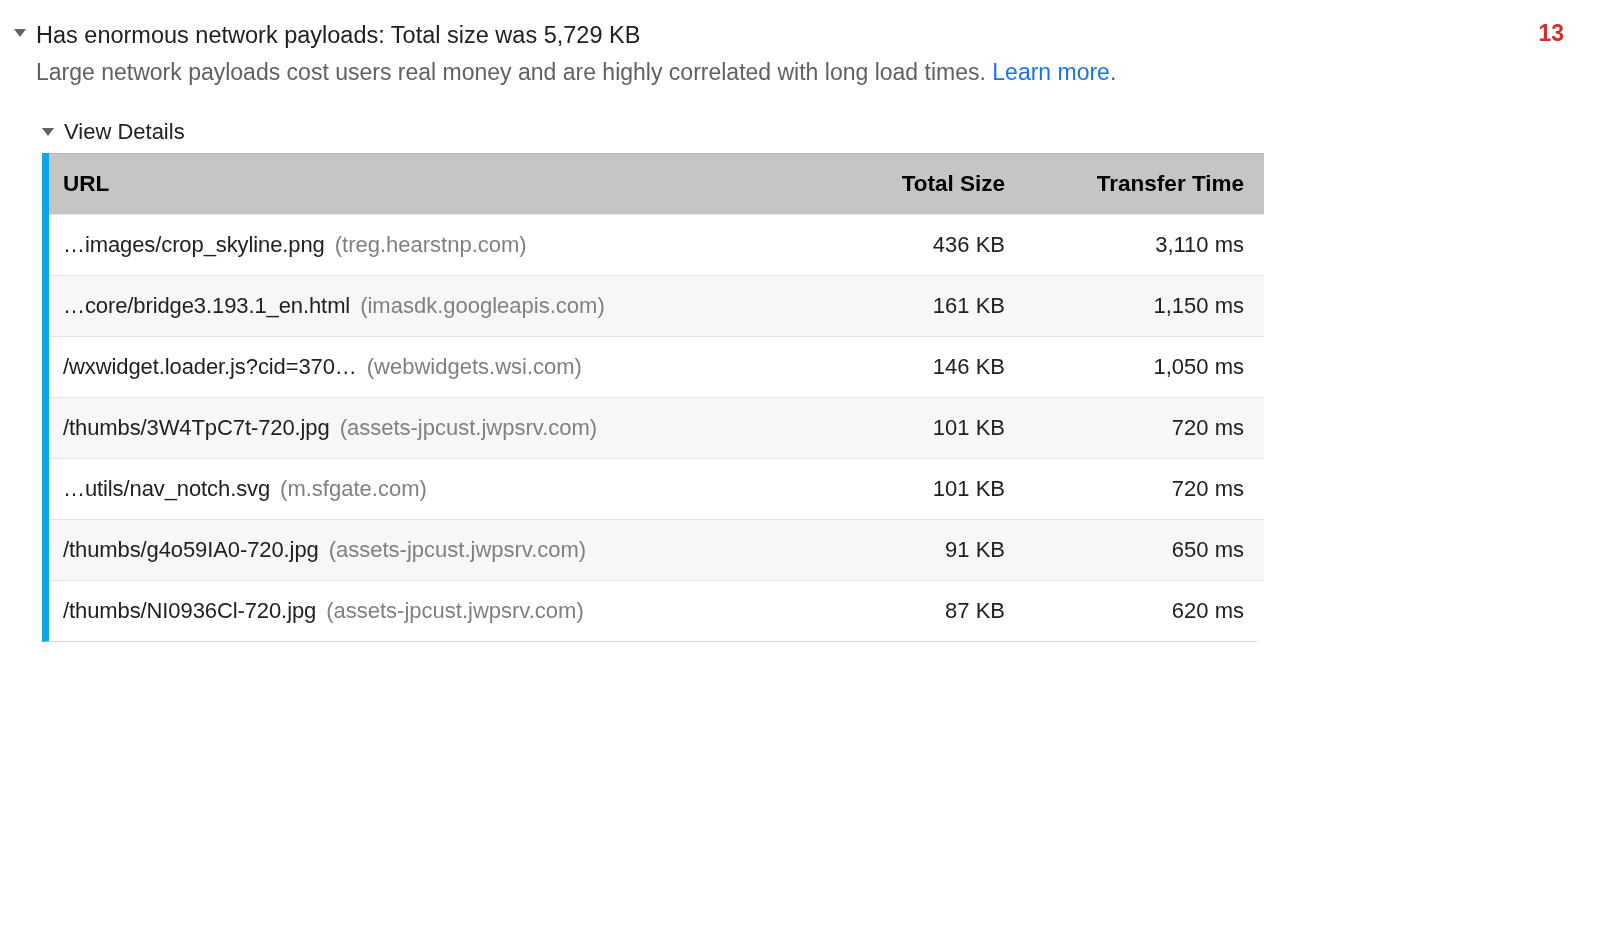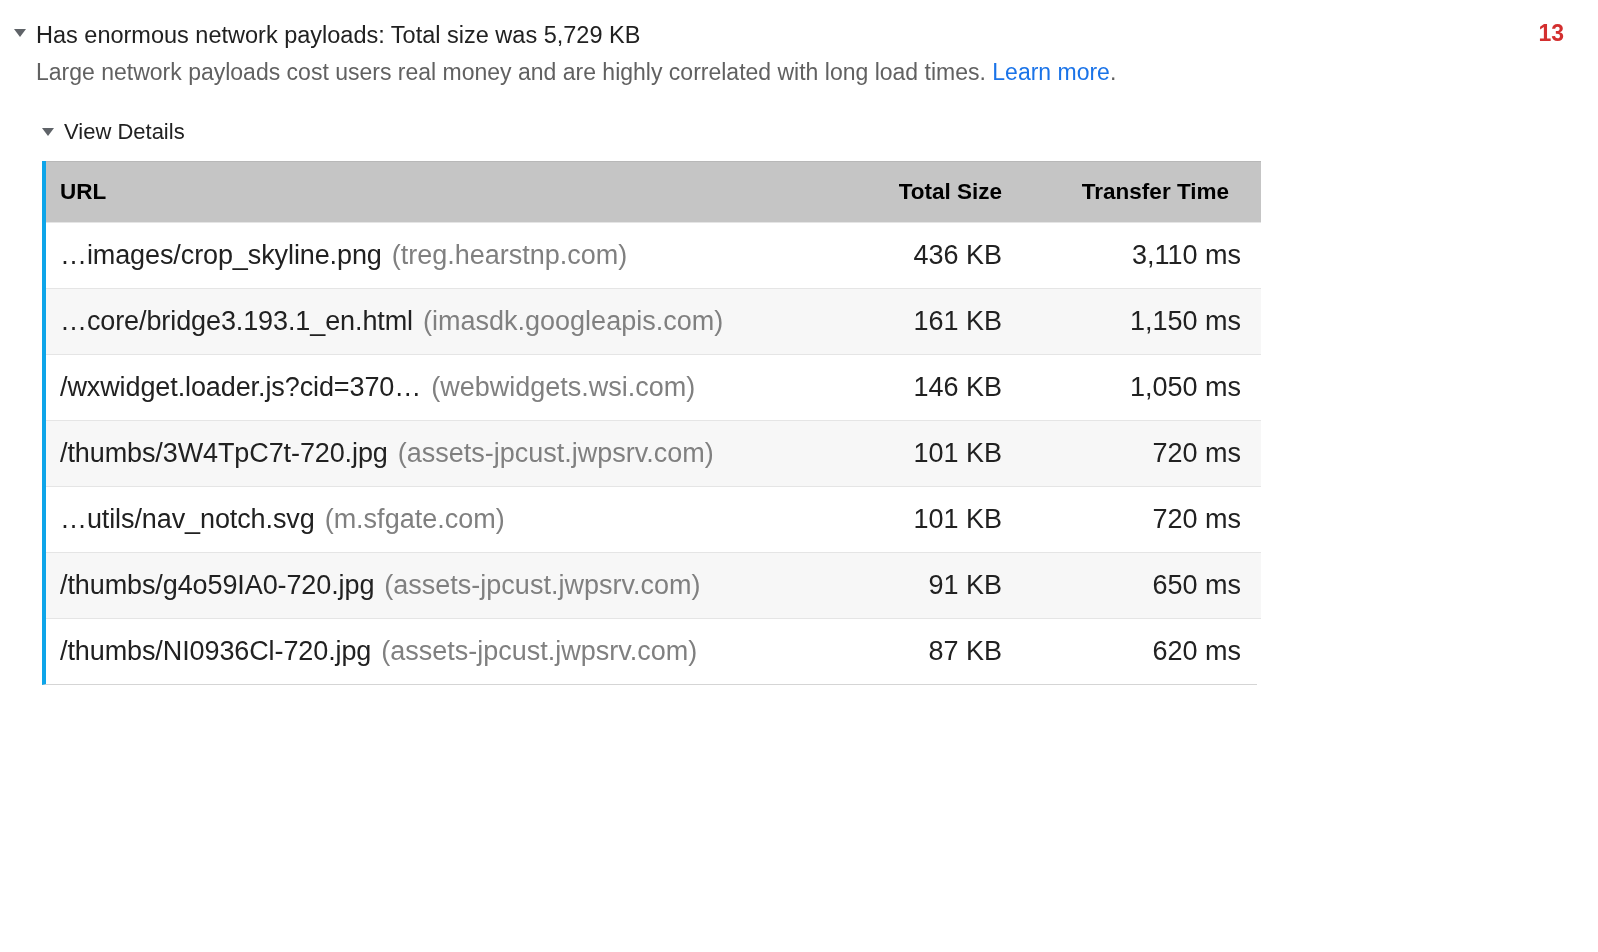--- a/index.html
+++ b/index.html
@@ -69,44 +69,44 @@
   }
   .details-toggle .triangle {
     margin-right: 10px;
   }
   .details-label {
     font-size: 22px;
     color: #212121;
     font-weight: 400;
   }
   .table-wrap {
-    margin-top: 16px;
+    margin-top: 8px;
     width: 1215px;
-    border-left: 4px solid #0ea5e9;
+    border-left: 7px solid #0ea5e9;
     border-right: 1px solid #d5d5d5;
     border-bottom: 1px solid #d5d5d5;
   }
   table {
     width: 100%;
     border-collapse: collapse;
     table-layout: fixed;
   }
   thead th {
     background: #c5c5c5;
     font-size: 22.5px;
     font-weight: 700;
     color: #000;
     padding: 17px 14px;
     border-top: 1px solid #b8b8b8;
   }
   thead th.col-url  { text-align: left;  width: 770px; }
   thead th.col-size { text-align: right; width: 200px; }
-  thead th.col-time { text-align: right; width: 245px; padding-right: 32px; }
+  thead th.col-time { text-align: right; width: 245px; padding-right: 20px; }
   tbody td {
-    font-size: 27px;
+    font-size: 22px;
     padding: 17px 14px;
     border-top: 1px solid #e5e5e5;
     background: #ffffff;
     vertical-align: middle;
   }
   tbody tr:nth-child(even) td { background: #f7f7f7; }
   td.cell-url  { text-align: left; }
   td.cell-size { text-align: right; font-weight: 400; white-space: nowrap; }
   td.cell-time { text-align: right; font-weight: 400; white-space: nowrap; padding-right: 20px; }
   .path   { color: #212121; font-weight: 400; letter-spacing: -0.1px; }

